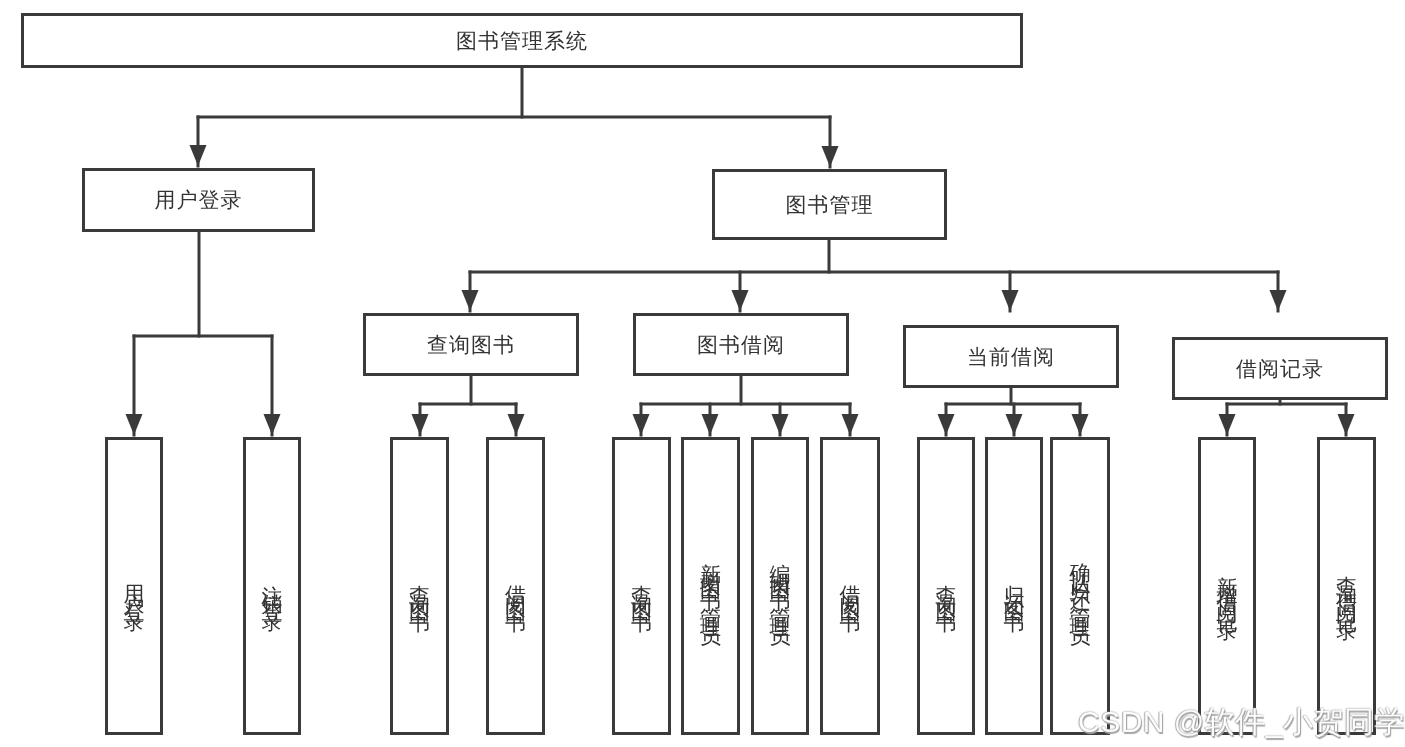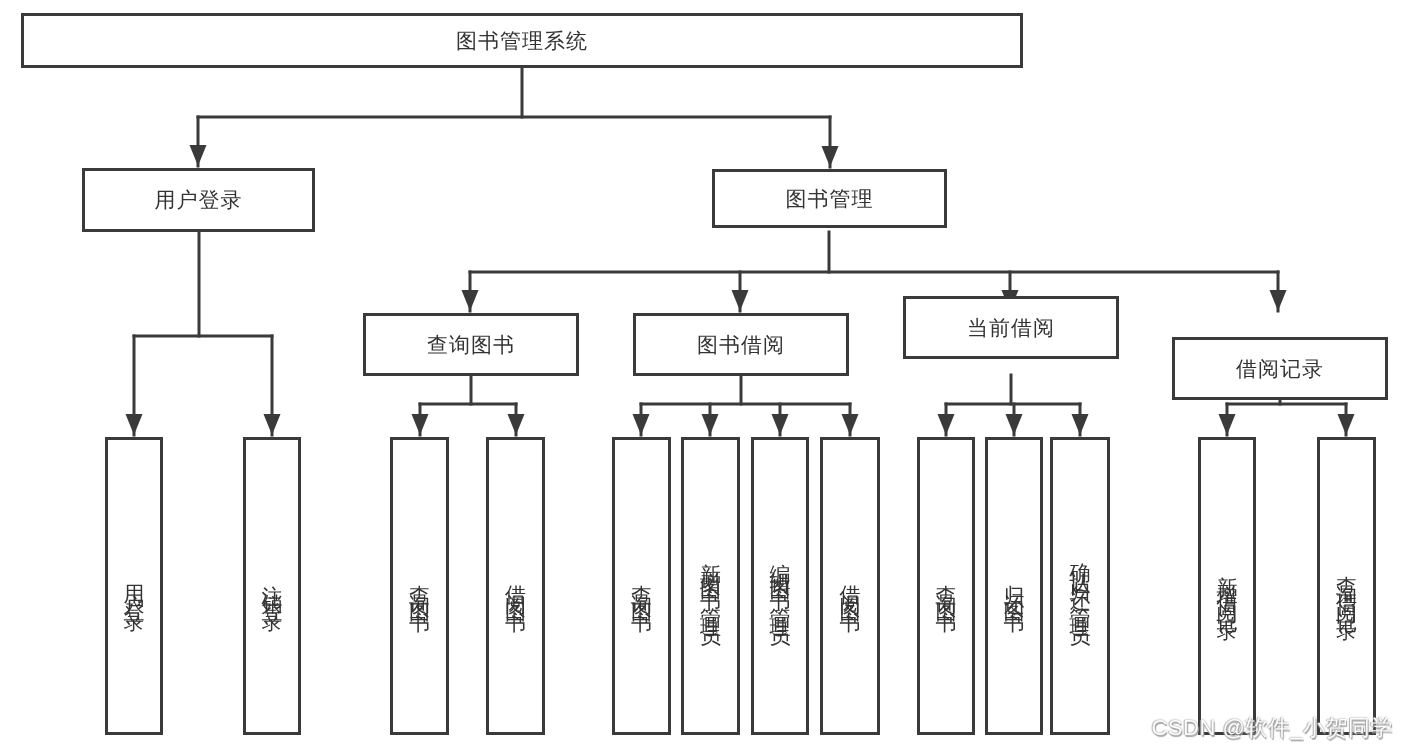--- a/index.html
+++ b/index.html
@@ -33,23 +33,23 @@
   }
   .v-label {
     writing-mode: vertical-rl;
     font-size: 21px;
     letter-spacing: 9px;
     line-height: 1.15;
     white-space: nowrap;
   }
   .watermark {
     position: absolute;
-    right: 12px;
+    right: 0;
     bottom: 4px;
-    font-size: 22px;
+    font-size: 30px;
     color: #fdfdfd;
     letter-spacing: 0.5px;
     text-shadow: 0 0 2px #8d8d8d, 1px 2px 1px #a8a8a8, -1px 0 1px #bdbdbd;
     white-space: nowrap;
     margin-left: 35px;
   }
 </style>
 </head>
 <body>
 
@@ -105,31 +105,31 @@
     </g>
   </svg>
 
   <div class="box" style="left:21px; top:13px; width:1002px; height:55px;">
     <span class="h-label">图书管理系统</span>
   </div>
 
   <div class="box" style="left:82px; top:168px; width:233px; height:64px;">
     <span class="h-label">用户登录</span>
   </div>
-  <div class="box" style="left:712px; top:169px; width:235px; height:59px;">
+  <div class="box" style="left:712px; top:169px; width:235px; height:71px;">
     <span class="h-label">图书管理</span>
   </div>
 
   <div class="box" style="left:363px; top:313px; width:216px; height:63px;">
     <span class="h-label">查询图书</span>
   </div>
   <div class="box" style="left:633px; top:313px; width:216px; height:63px;font-family:Liberation Serif, serif;">
     <span class="h-label">图书借阅</span>
   </div>
-  <div class="box" style="left:903px; top:296px; width:216px; height:63px;">
+  <div class="box" style="left:903px; top:325px; width:216px; height:63px;">
     <span class="h-label">当前借阅</span>
   </div>
   <div class="box" style="left:1172px; top:313px; width:216px; height:63px;margin-top:24px;">
     <span class="h-label">借阅记录</span>
   </div>
 
   <div class="box" style="left:105px; top:437px; width:58px; height:298px;">
     <span class="v-label">用户登录</span>
   </div>
   <div class="box" style="left:243px; top:437px; width:58px; height:298px;">

